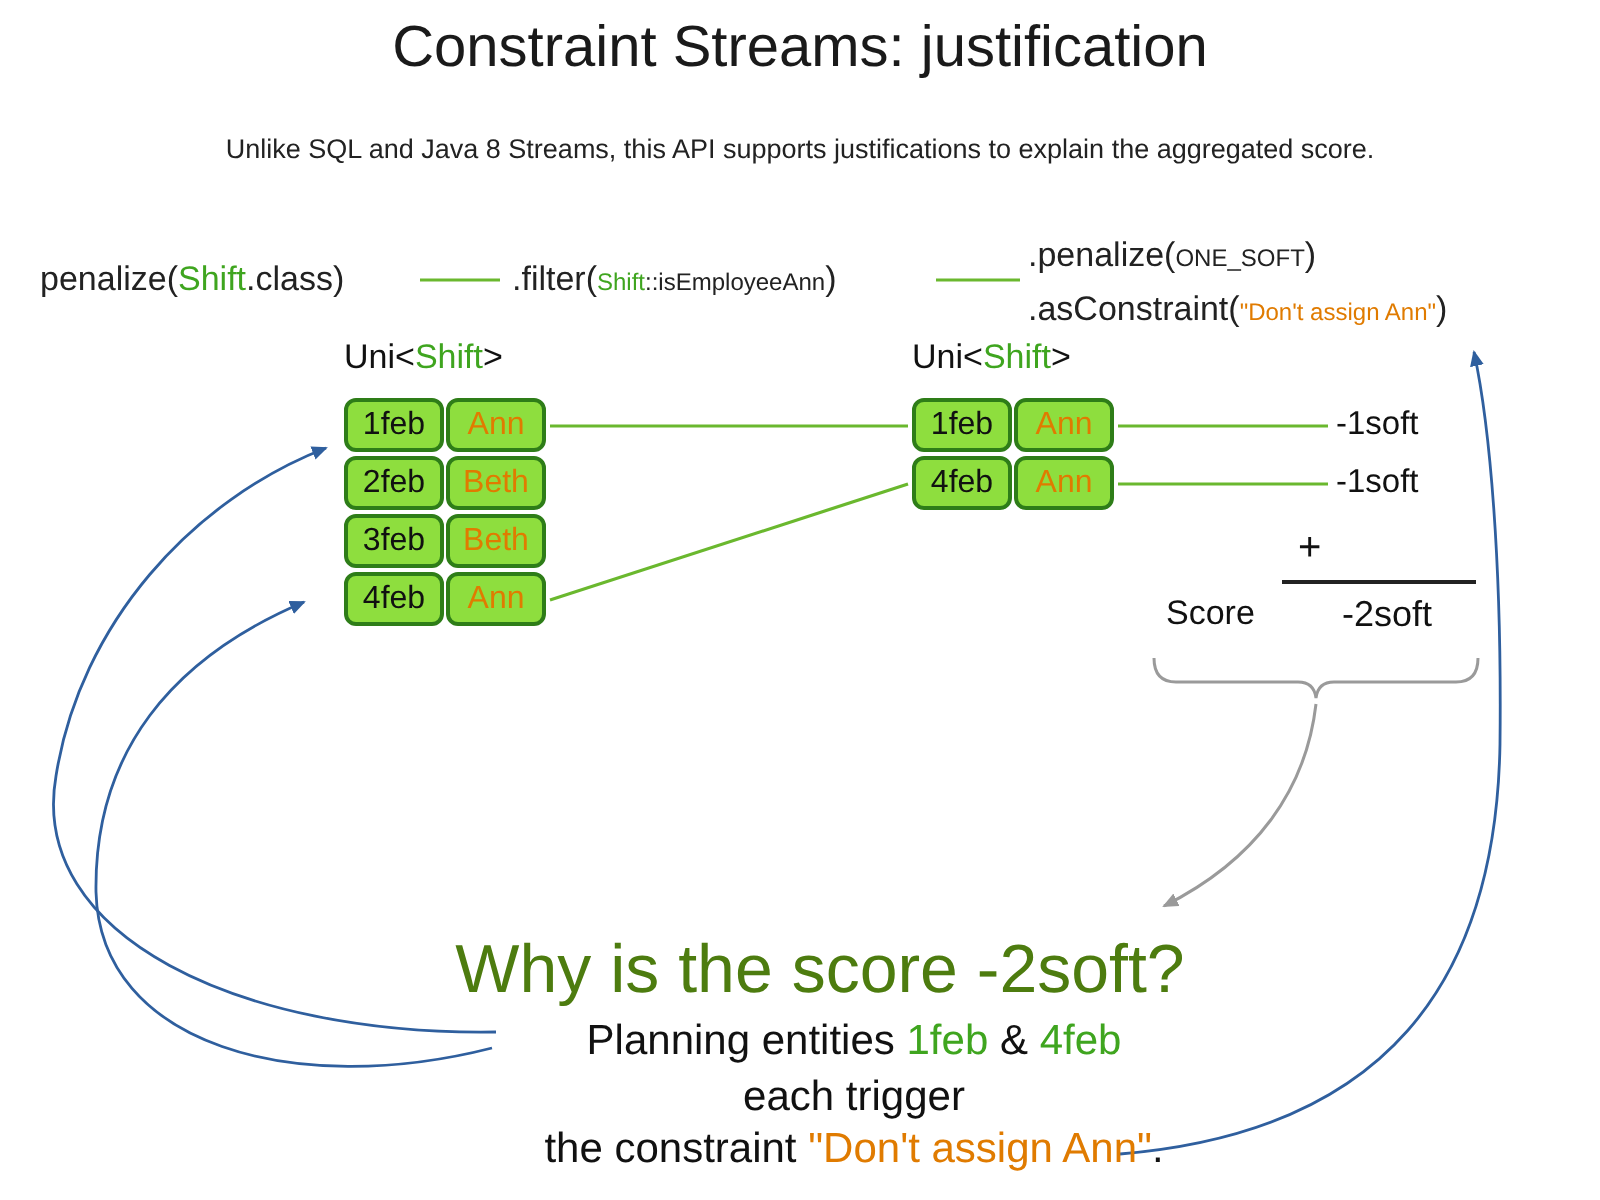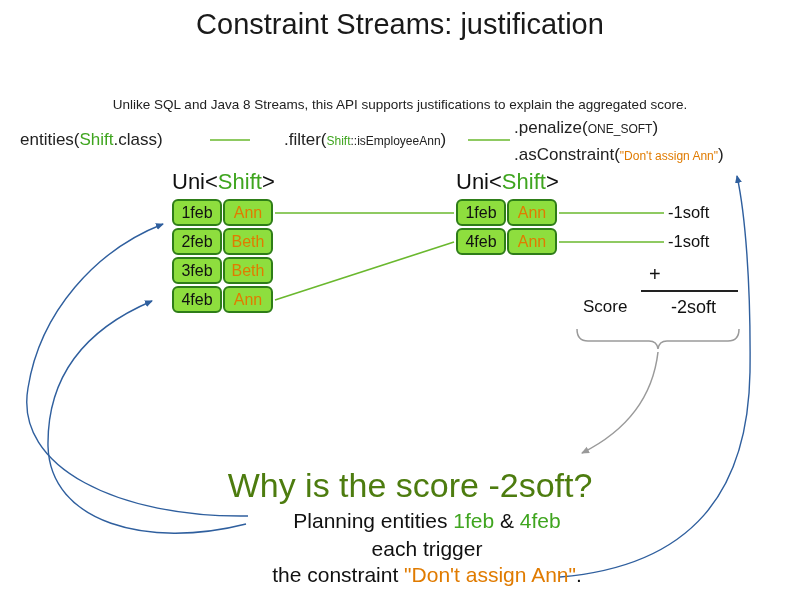--- a/index.html
+++ b/index.html
@@ -6,28 +6,28 @@
   body{
     width:800px;height:600px;background:#ffffff;position:relative;
     font-family:"Liberation Sans", sans-serif;color:#1a1a1a;overflow:hidden;
   }
   .abs{position:absolute;}
   .nowrap{white-space:nowrap;}
   .center{text-align:center;}
   .green{color:var(--green_text);}
   .orange{color:var(--orange);}
   .title{left:0;right:0;top:8px;font-size:29px;}
-  .subtitle{left:0;right:0;top:67px;font-size:13.5px;color:#222;margin-top:30px;}
+  .subtitle{left:0;right:0;top:67px;font-size:13.5px;color:#222;}
   .code{font-size:17px;color:#222;}
   .code .small{font-size:12px;}
   #code-foreach{left:20px;top:130px;}
-  #code-filter{left:256px;top:130px;margin-left:28px;}
+  #code-filter{left:256px;top:130px;}
   #code-penalize{left:514px;top:118px;}
   #code-asconstraint{left:514px;top:145px;}
-  .uni-label{font-size:22px;color:#111;}
+  .uni-label{font-size:17px;color:#111;}
   #uni-left{left:172px;top:169px;}
   #uni-right{left:456px;top:169px;}
   .shift-table{display:flex;flex-direction:column;gap:2px;}
   #left-table{left:172px;top:199px;}
   #right-table{left:456px;top:199px;}
   .srow{display:flex;gap:1px;}
   .cell{
     width:46px;height:23px;line-height:23px;text-align:center;
     border:2px solid var(--green_border);background:var(--green_fill);
     border-radius:6px;font-size:16px;
@@ -76,21 +76,21 @@
     <path class="gray-stroke" d="M 577 329 Q 577 341 588 341 L 649 341 Q 657 341 658 349 Q 659 341 667 341 L 728 341 Q 739 341 739 329"></path>
     <path class="gray-stroke" d="M 658 352 C 653 395 628 430 582 453" marker-end="url(#mgray)"></path>
     <path class="blue-arrow" d="M 248 516 C 120 518 14 468 28 388 C 40 312 96 250 163 224" marker-end="url(#mblue)"></path>
     <path class="blue-arrow" d="M 246 524 C 148 549 50 523 48 446 C 47 376 86 329 152 301" marker-end="url(#mblue)"></path>
     <path class="blue-arrow" d="M 560 577 C 692 566 748 492 750 372 C 751 282 745 213 737 176" marker-end="url(#mblue)"></path>
   </svg>
 
   <div class="abs title center">Constraint Streams: justification</div>
   <div class="abs subtitle center">Unlike SQL and Java 8 Streams, this API supports justifications to explain the aggregated score.</div>
 
-  <div id="code-foreach" class="abs code nowrap"><span>entities(</span><span class="green">Shift</span><span>.class)</span></div>
+  <div id="code-foreach" class="abs code nowrap"><span>penalize(</span><span class="green">Shift</span><span>.class)</span></div>
 
   <div id="code-filter" class="abs code nowrap"><span>.filter(</span><span class="green small">Shift</span><span class="small">::isEmployeeAnn</span><span>)</span></div>
 
   <div id="code-penalize" class="abs code nowrap"><span>.penalize(</span><span class="small">ONE_SOFT</span><span>)</span></div>
 
   <div id="code-asconstraint" class="abs code nowrap"><span>.asConstraint(</span><span class="orange small">"Don't assign Ann"</span><span>)</span></div>
 
   <div id="uni-left" class="abs uni-label nowrap"><span>Uni&lt;</span><span class="green">Shift</span><span>&gt;</span></div>
 
   <div id="uni-right" class="abs uni-label nowrap"><span>Uni&lt;</span><span class="green">Shift</span><span>&gt;</span></div>

